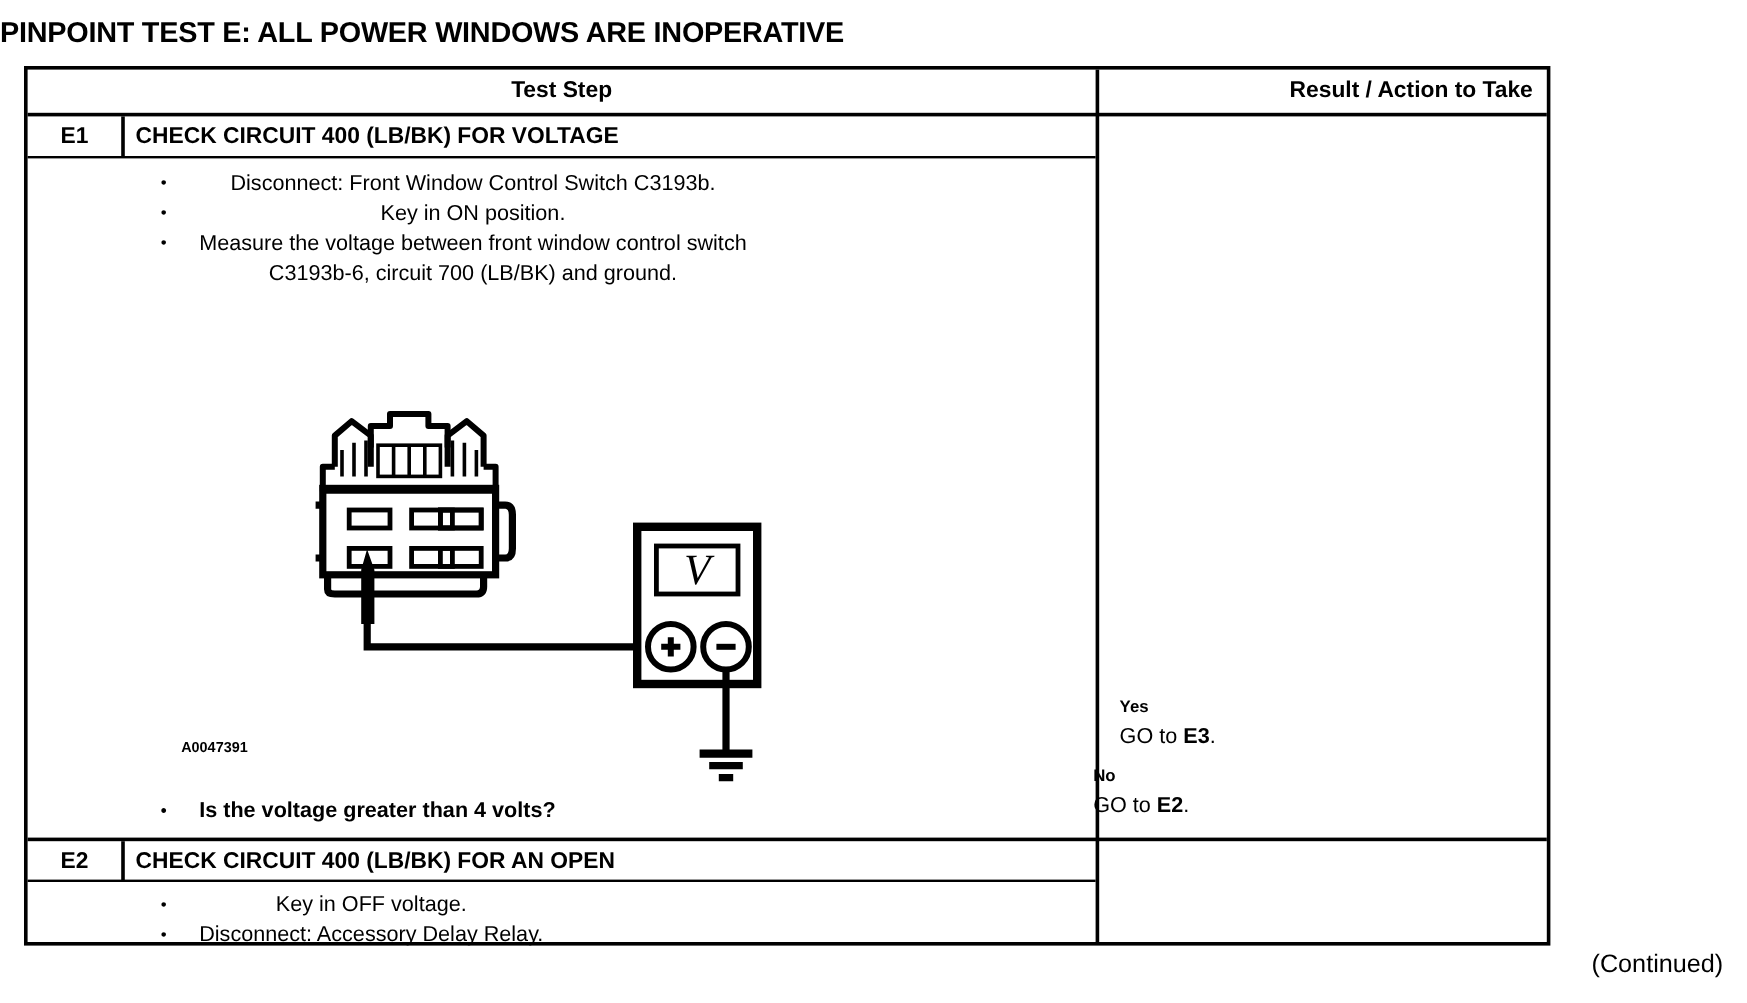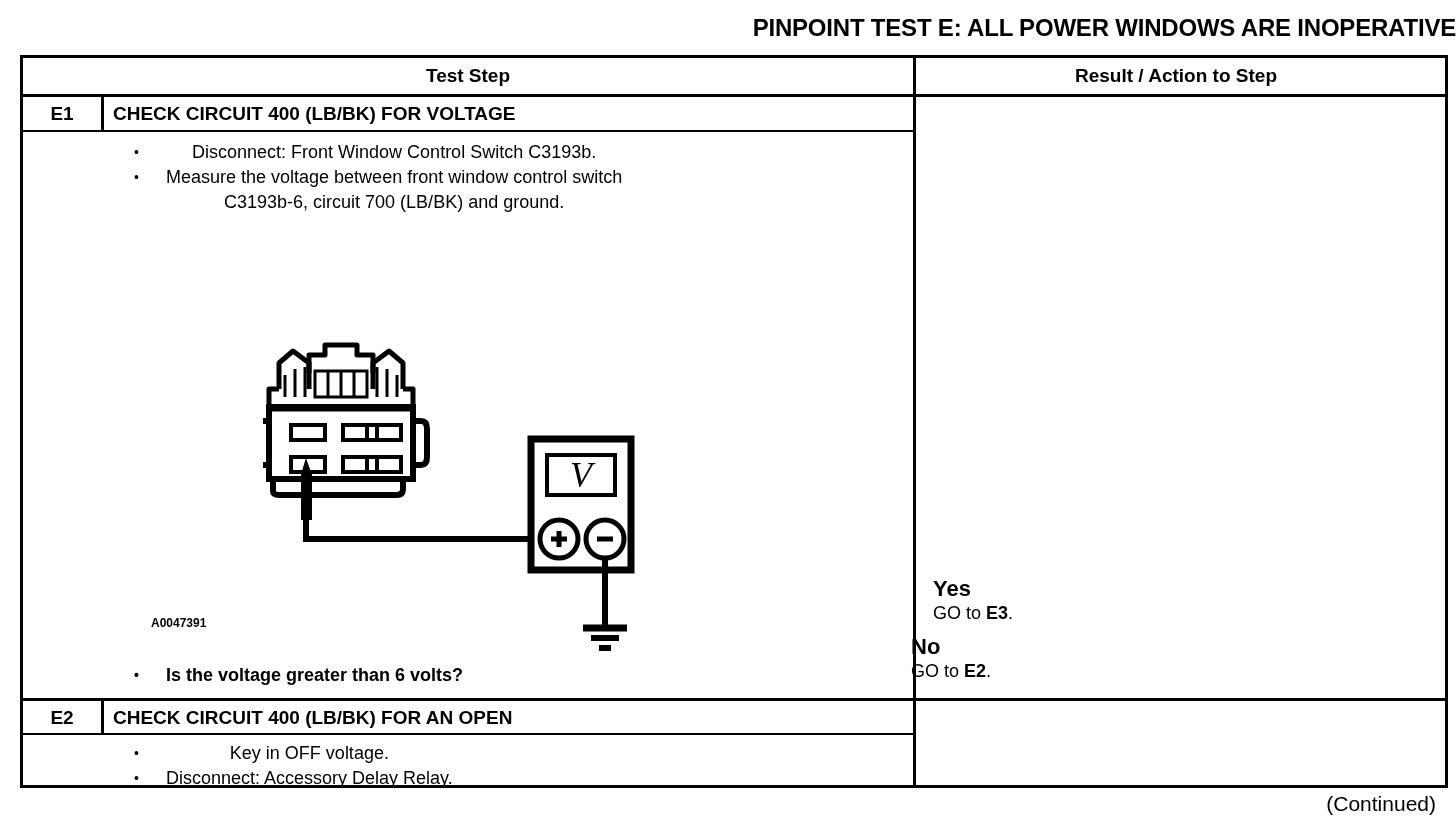--- a/index.html
+++ b/index.html
@@ -15,33 +15,33 @@
     position: relative;
     overflow: hidden;
   }
 
   
   .doc-title {
     position: absolute;
     top: 14px;
     left: 0;
     width: 1456px;
-    text-align: right;
+    text-align: left;
     font-size: 24px;
     font-weight: bold;
     letter-spacing: -0.2px;
     white-space: nowrap;
   }
 
   
   .table-wrap {
     position: absolute;
     left: 20px;
     top: 55px;
-    width: 1428px;
+    width: 1272px;
     height: 733px;
     border: 3px solid #000;
     box-sizing: border-box;
   }
 
   
   .hrule {
     position: absolute;
     left: 0;
     width: 100%;
@@ -141,21 +141,21 @@
   }
 
   
   .result-block {
     position: absolute;
     font-size: 18px;
     line-height: 25px;
   }
   .result-label {
     font-weight: bold;
-    font-size: 22px;
+    font-size: 14px;
     display: block;
   }
   .result-action { display: block; }
   .result-action b { font-weight: bold; }
 
   
   .continued {
     position: absolute;
     right: 20px;
     top: 792px;
@@ -176,32 +176,33 @@
 </head>
 <body>
 
 <div class="doc-title">PINPOINT TEST E: ALL POWER WINDOWS ARE INOPERATIVE</div>
 
 <div class="table-wrap">
 
   <div class="vdivide" style="left:890px;"></div>
 
   <div class="col-head left">Test Step</div>
-  <div class="col-head right">Result / Action to Step</div>
+  <div class="col-head right">Result / Action to Take</div>
   <div class="hrule" style="top:36px;"></div>
 
   <div class="step-head" style="top:39px;">
     <div class="step-id">E1</div>
     <div class="step-id-divider"></div>
     <div class="step-title">CHECK CIRCUIT 400 (LB/BK) FOR VOLTAGE</div>
   </div>
   <div class="hrule thin" style="top:72px; width:890px;"></div>
 
   <div class="bullets" style="top:82px;">
     <span class="bullet-row">Disconnect: Front Window Control Switch C3193b.</span>
+    <span class="bullet-row">Key in ON position.</span>
     <span class="bullet-row">Measure the voltage between front window control switch
 C3193b-6, circuit 700 (LB/BK) and ground.</span>
   </div>
 
   <div class="figure">
     <svg width="400" height="330" viewBox="0 0 400 330" fill="none" stroke="#000">
 
       <g stroke-width="5" stroke-linejoin="round" fill="none">
 
         <path d="M46 40 L46 22 L62 22 L62 12 L94 12 L94 22 L110 22 L110 40"></path>
@@ -267,21 +268,21 @@
         <path d="M320 295 L364 295" stroke="#000" stroke-width="7"></path>
         <path d="M328 305 L356 305" stroke="#000" stroke-width="6"></path>
         <path d="M336 315 L348 315" stroke="#000" stroke-width="6"></path>
       </g>
     </svg>
   </div>
 
   <div class="fig-code" style="left:128px; top:558px;">A0047391</div>
 
   <div class="bullets" style="top:605px;">
-    <span class="bullet-row bold">Is the voltage greater than 6 volts?</span>
+    <span class="bullet-row bold">Is the voltage greater than 4 volts?</span>
   </div>
 
   <div class="result-block" style="left:910px; top:518px;">
     <span class="result-label">Yes</span>
     <span class="result-action"><span>GO to </span><b>E3</b><span>.</span></span>
   </div>
 
   <div class="result-block" style="left:888px; top:576px;">
     <span class="result-label">No</span>
     <span class="result-action"><span>GO to </span><b>E2</b><span>.</span></span>

